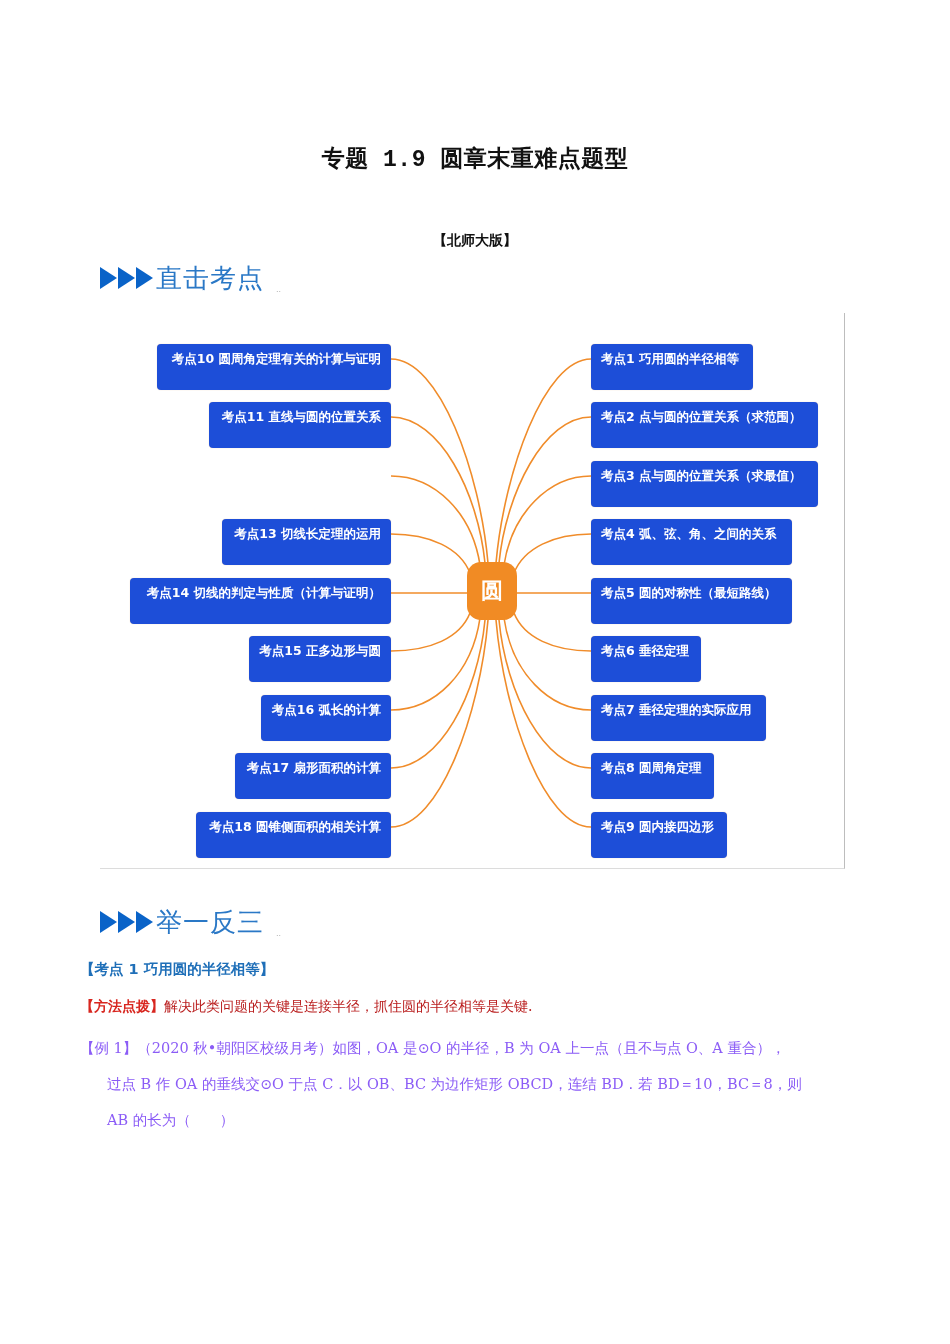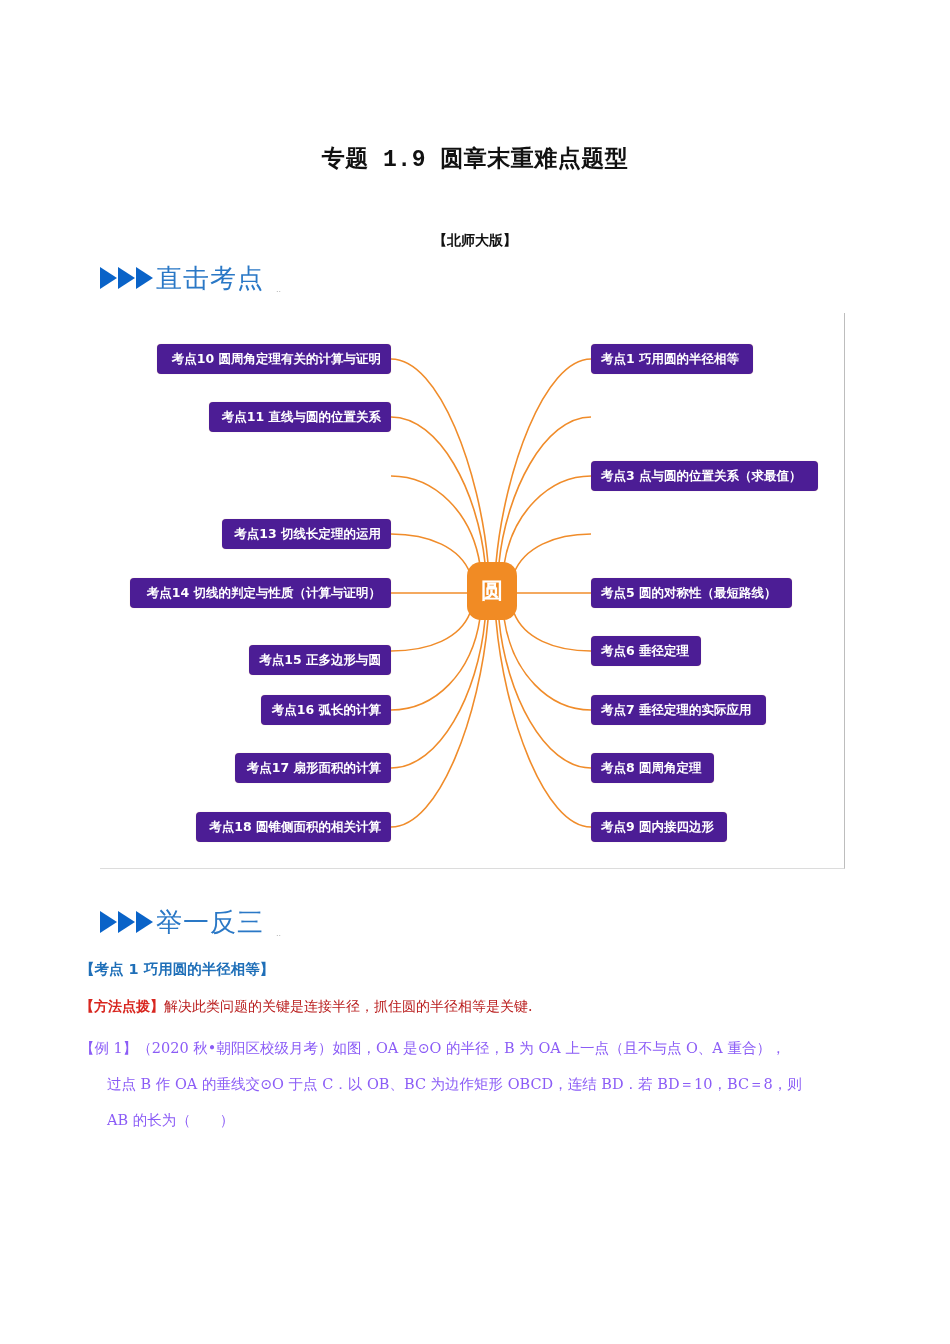--- a/index.html
+++ b/index.html
@@ -15,21 +15,21 @@
   .section-head .arrows { display: flex; gap: 1px; margin-right: 3px; }
   .section-head .arrow { width: 0; height: 0; border-top: 11px solid transparent;
                          border-bottom: 11px solid transparent; border-left: 17px solid #0a63c8; }
   .section-head .label { font-family: "DejaVu Sans", "Liberation Sans", sans-serif; font-size: 26px;
                          color: #2a78c6; font-weight: normal; letter-spacing: 1px; }
   .section-head .dots { font-size: 8px; color: #999; margin-left: 12px; margin-top: 22px; }
 
   .mindmap { position: absolute; left: 100px; top: 313px; width: 744px; height: 555px;
              border-right: 1px solid #bdbdbd; border-bottom: 1px solid #dcdcdc; background: #fff; }
   .mindmap svg { position: absolute; left: 0; top: 0; }
-  .node { position: absolute; height: 30px; background: #4c1d95; border-radius: 4px;
+  .node { position: absolute; height: 46px; background: #1d4ed8; border-radius: 4px;
           box-shadow: 0 0 1px rgba(200,100,0,0.4);
           color: #ffffff; font-family: "DejaVu Sans", "Liberation Sans", sans-serif;
           font-weight: bold; font-size: 12.5px; line-height: 30px; padding: 0 10px;
           white-space: nowrap; box-sizing: border-box; }
   .node.left { text-align: right; }
   .center-node { position: absolute; left: 367px; top: 249px; width: 50px; height: 58px;
                  background: #f18b24; border-radius: 14px; color: #fff;
                  font-family: "DejaVu Sans", "Liberation Sans", sans-serif; font-weight: bold;
                  font-size: 22px; text-align: center; line-height: 58px; }
 
@@ -82,27 +82,29 @@
       <path d="M491,514 C444,514 404,400 396,307"></path>
     </g>
   </svg>
 
   <div class="center-node">圆</div>
 
   <div class="node left" style="left:57px; top:31px; width:234px;">考点10 圆周角定理有关的计算与证明</div>
   <div class="node left" style="left:109px; top:89px; width:182px;">考点11 直线与圆的位置关系</div>
   <div class="node left" style="left:122px; top:206px; width:169px;">考点13 切线长定理的运用</div>
   <div class="node left" style="left:30px; top:265px; width:261px;">考点14 切线的判定与性质（计算与证明）</div>
-  <div class="node left" style="left:149px; top:332px; width:142px;">考点15 正多边形与圆</div>
+  <div class="node left" style="left:149px; top:323px; width:142px;">考点15 正多边形与圆</div>
   <div class="node left" style="left:161px; top:382px; width:130px;">考点16 弧长的计算</div>
   <div class="node left" style="left:135px; top:440px; width:156px;">考点17 扇形面积的计算</div>
   <div class="node left" style="left:96px; top:499px; width:195px;">考点18 圆锥侧面积的相关计算</div>
 
   <div class="node" style="left:491px; top:31px; width:162px;">考点1 巧用圆的半径相等</div>
+  <div class="node" style="left:491px; top:89px; width:227px;">考点2 点与圆的位置关系（求范围）</div>
   <div class="node" style="left:491px; top:148px; width:227px;">考点3 点与圆的位置关系（求最值）</div>
+  <div class="node" style="left:491px; top:206px; width:201px;">考点4 弧、弦、角、之间的关系</div>
   <div class="node" style="left:491px; top:265px; width:201px;">考点5 圆的对称性（最短路线）</div>
   <div class="node" style="left:491px; top:323px; width:110px;">考点6 垂径定理</div>
   <div class="node" style="left:491px; top:382px; width:175px;">考点7 垂径定理的实际应用</div>
   <div class="node" style="left:491px; top:440px; width:123px;">考点8 圆周角定理</div>
   <div class="node" style="left:491px; top:499px; width:136px;">考点9 圆内接四边形</div>
 </div>
 
 <div class="section-head" style="top:904px;">
   <div class="arrows">
     <div class="arrow"></div>

